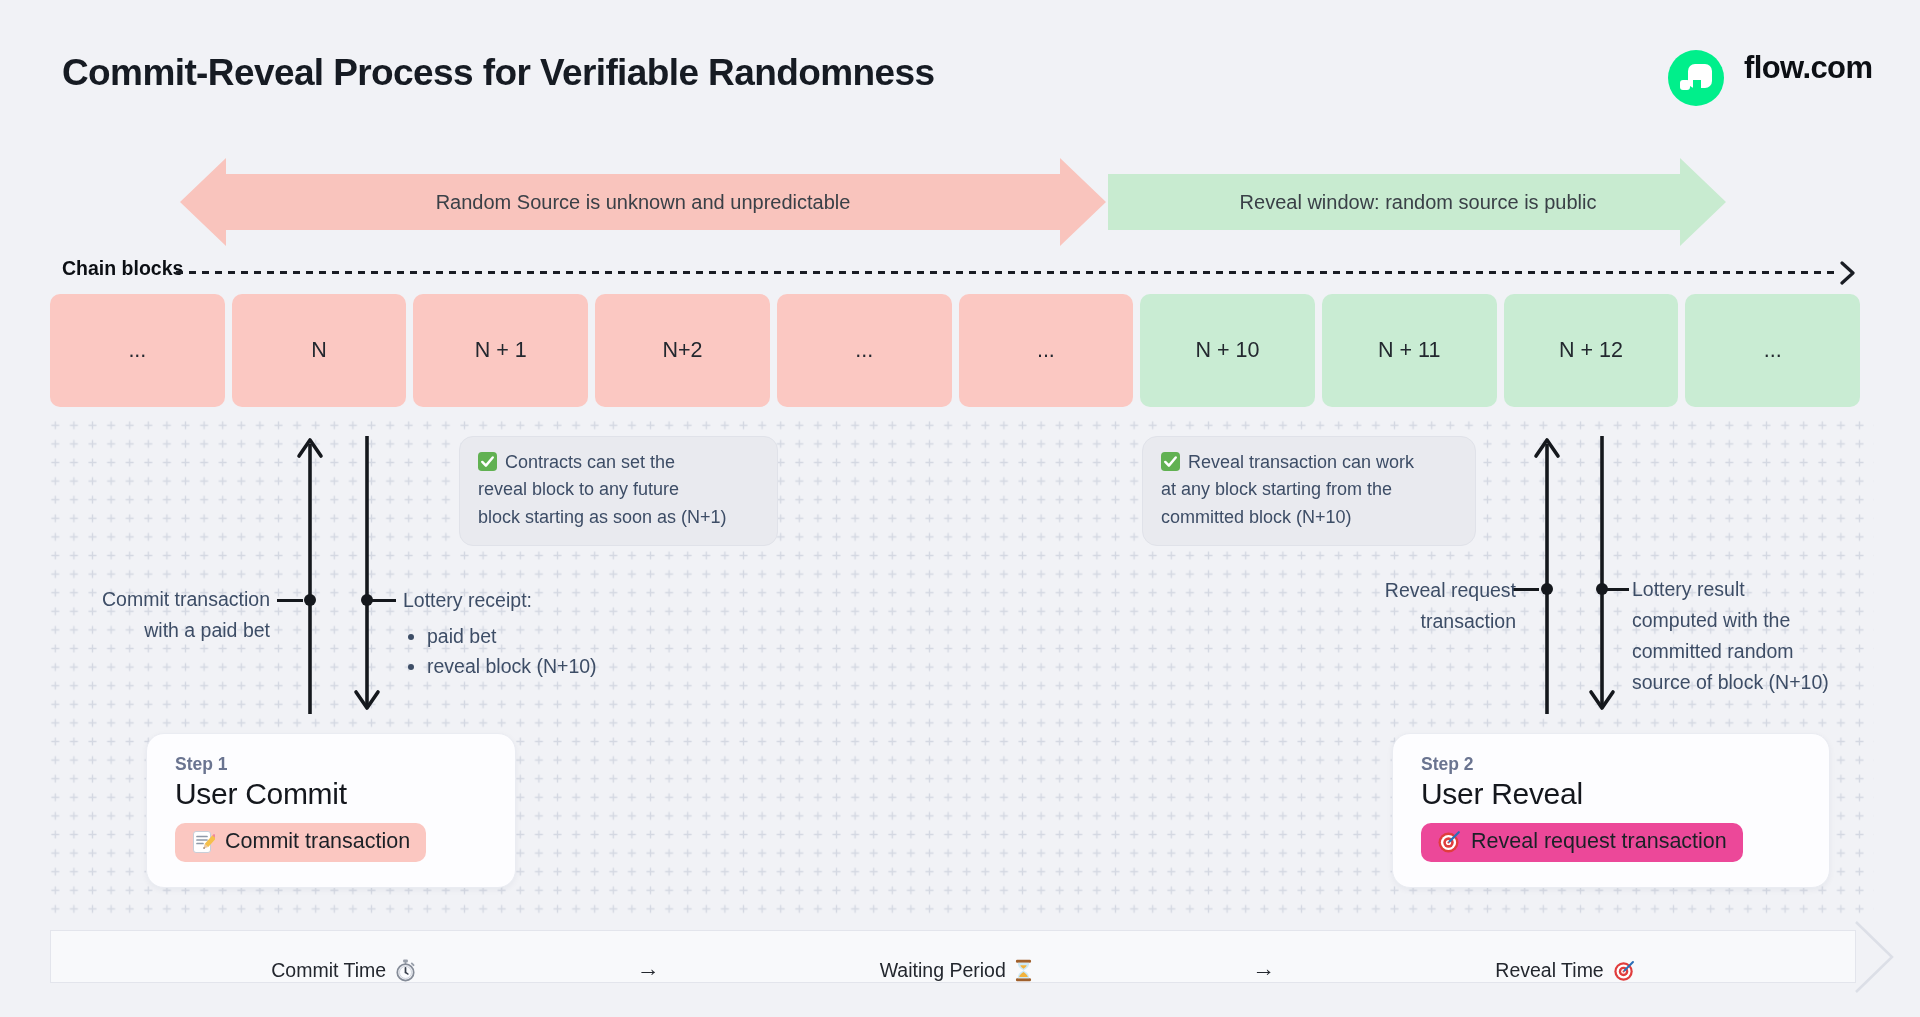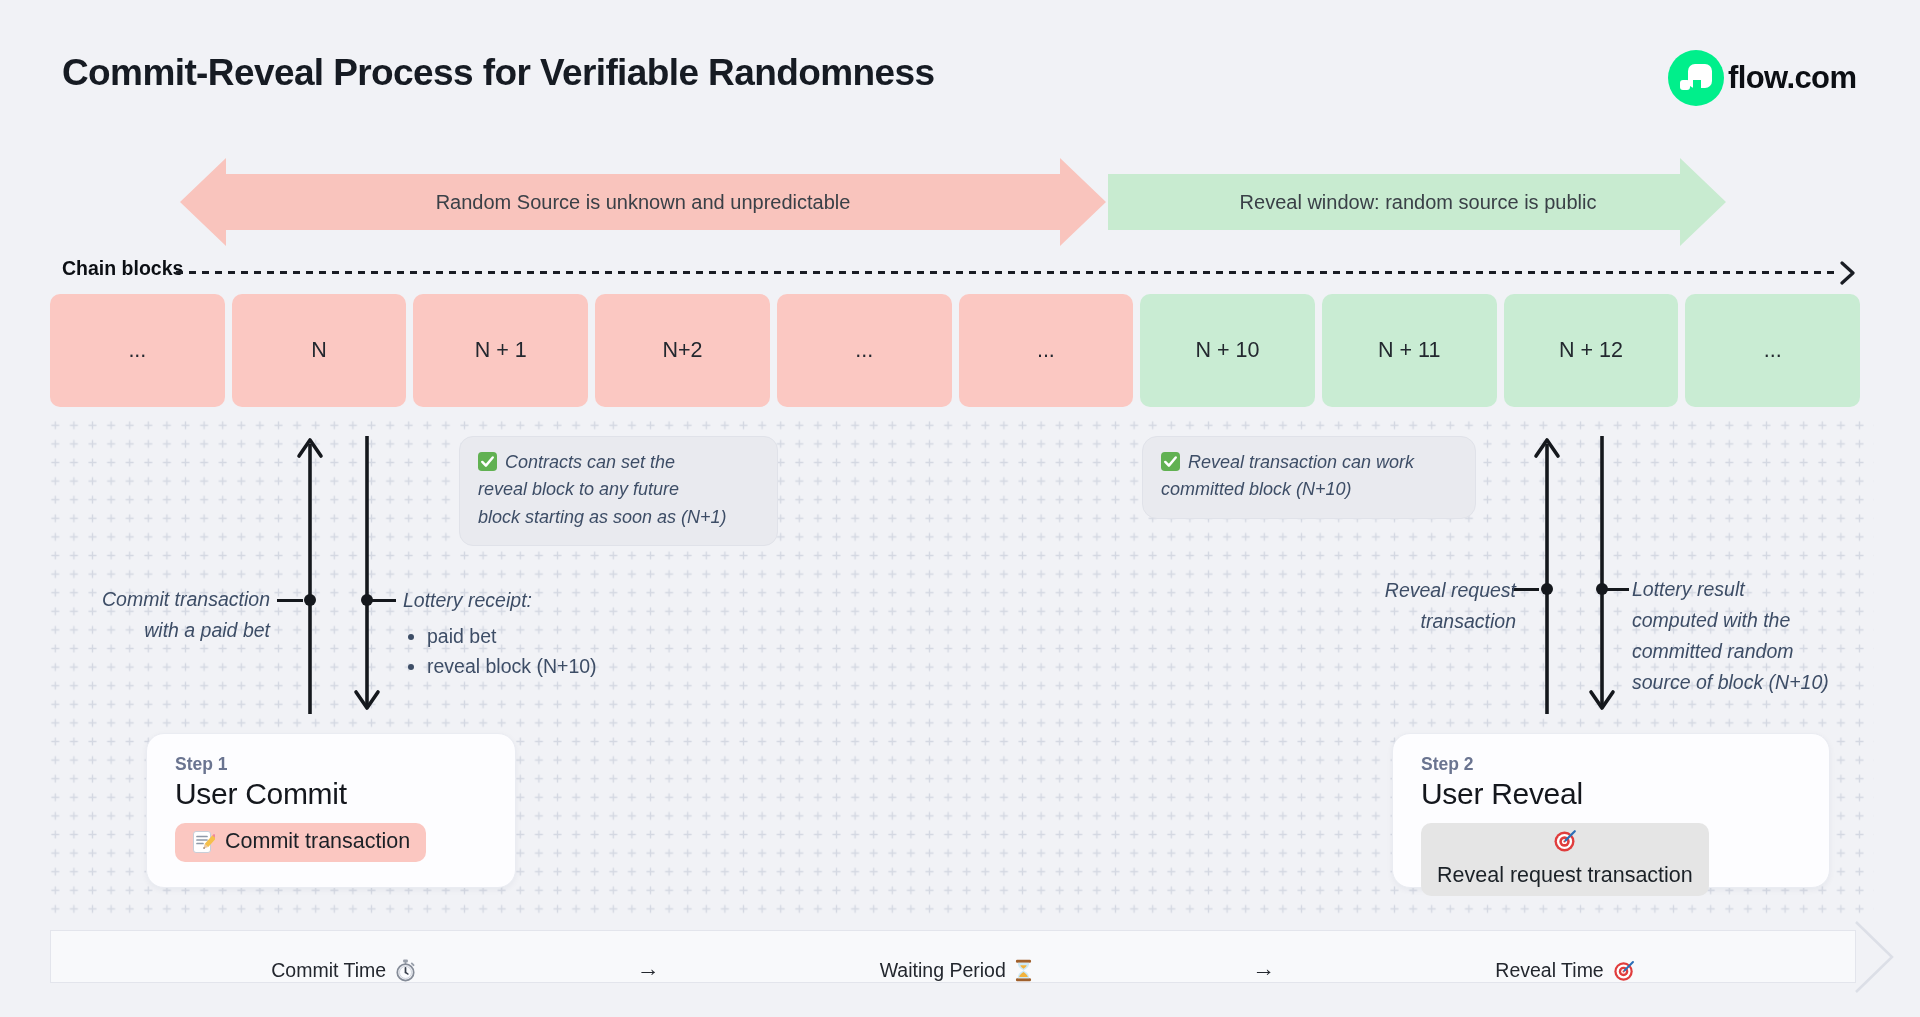--- a/index.html
+++ b/index.html
@@ -5,21 +5,21 @@
   html,body { margin:0; padding:0; background:#f1f2f6; }
   .canvas {
     position:relative; width:1920px; height:1017px; overflow:hidden;
     background:#f1f2f6; font-family:"Liberation Sans", sans-serif;
   }
   svg { display:block; }
 
   
   .title { position:absolute; left:62px; top:52px; margin:0; font-size:37px; font-weight:700;
            letter-spacing:-0.6px; color:#161b23; }
-  .brand { position:absolute; left:1668px; top:50px; display:flex; align-items:center; gap:4px; }
+  .brand { position:absolute; left:1668px; top:50px; display:flex; gap:20px; }
   .brand-name { font-size:31px; font-weight:700; letter-spacing:-0.6px; color:#0c0f14; }
 
   
   .phase { position:absolute; top:156px; height:92px; display:flex; align-items:center; justify-content:center; }
   .phase-pink { left:178px; width:930px; }
   .phase-green { left:1108px; width:620px; }
   .phase svg { position:absolute; inset:0; }
   .phase-label { position:relative; font-size:20px; color:#3a4047; }
 
   
@@ -36,21 +36,21 @@
   .block.reveal { background:#c9ecd3; }
 
   
   .dots { position:absolute; left:46px; top:416px; }
 
   
   .note { position:absolute; background:#e9eaef; border:1px solid #e0e2e9; border-radius:14px;
           padding:12px 18px 14px; font-size:18px; line-height:1.52; color:#3d4d66; }
   .note-left  { left:459px;  top:436px; width:281px; }
   .note-right { left:1142px; top:436px; width:296px;border-radius:15px; }
-  .nline { display:block;font-style:italic; }
+  .nline { display:block; }
   .note .check { width:19px; height:19px; vertical-align:-3px; margin-right:8px; display:inline-block; }
 
   
   .varrow { position:absolute; width:30px; height:282px; top:434px; }
   .varrow.up1   { left:295px; }
   .varrow.down1 { left:352px; }
   .varrow.up2   { left:1532px; }
   .varrow.down2 { left:1587px; }
   .conn { position:absolute; height:3px; background:#15181d; }
   .conn1 { left:277px;  top:599px; width:26px; }
@@ -69,21 +69,21 @@
   
   .card { position:absolute; top:733px; height:155px; background:#fdfdff; border:1px solid #eaecf2;
           border-radius:18px; box-shadow:0 2px 6px rgba(25,35,70,.05); padding:20px 28px; box-sizing:border-box; }
   .card1 { left:146px;  width:370px; }
   .card2 { left:1392px; width:438px; }
   .eyebrow { font-size:17.5px; font-weight:700; color:#6a7490; }
   .card-title { font-size:30px; font-weight:400; color:#14171d; margin-top:2px; letter-spacing:-0.3px; }
   .pill { display:inline-flex; align-items:center; gap:10px; margin-top:12px; padding:6px 16px 8px;
           border-radius:10px; font-size:21.5px; color:#1b2127; }
   .pill-commit { background:#fbc7c1; }
-  .pill-reveal { background:#e5e5e5;flex-direction:column; }
+  .pill-reveal { background:#ec4899; }
   .pill svg { width:24px; height:24px; }
 
   
   .bar { position:absolute; left:50px; top:930px; width:1806px; height:53px; box-sizing:border-box;
          background:#f8f9fb; border:1.5px solid #e3e5ec; display:flex; align-items:flex-end;
          justify-content:space-evenly; font-size:19.5px; color:#23272e; }
   .bar-item { display:flex; align-items:center; gap:9px; }
   .bar-arrow { font-size:23px; color:#23272e; }
   .bar-caret { position:absolute; left:1854px; top:920px; }
 </style>
@@ -150,20 +150,21 @@
           <path d="M4.5 10.5 L8.3 14.3 L15.5 5.8" fill="none" stroke="#fff" stroke-width="2.6" stroke-linecap="round" stroke-linejoin="round"></path>
         </svg><span>Contracts can set the</span></span>
     <span class="nline">reveal block to any future</span>
     <span class="nline">block starting as soon as (N+1)</span>
   </div>
   <div class="note note-right">
     <span class="nline"><svg class="check" viewBox="0 0 20 20">
           <rect width="20" height="20" rx="4" fill="#61b152"></rect>
           <path d="M4.5 10.5 L8.3 14.3 L15.5 5.8" fill="none" stroke="#fff" stroke-width="2.6" stroke-linecap="round" stroke-linejoin="round"></path>
         </svg><span>Reveal transaction can work</span></span>
+    <span class="nline">at any block starting from the</span>
     <span class="nline">committed block (N+10)</span>
   </div>
 
   <svg class="varrow up1" viewBox="0 0 30 282">
     <line x1="15" y1="10" x2="15" y2="280" stroke="#15181d" stroke-width="3.6"></line>
     <polyline points="4,22 15,6 26,22" fill="none" stroke="#15181d" stroke-width="3.6" stroke-linecap="round" stroke-linejoin="round"></polyline>
     <circle cx="15" cy="166" r="6" fill="#15181d"></circle>
   </svg>
   <svg class="varrow down1" viewBox="0 0 30 282">
     <line x1="15" y1="2" x2="15" y2="272" stroke="#15181d" stroke-width="3.6"></line>

